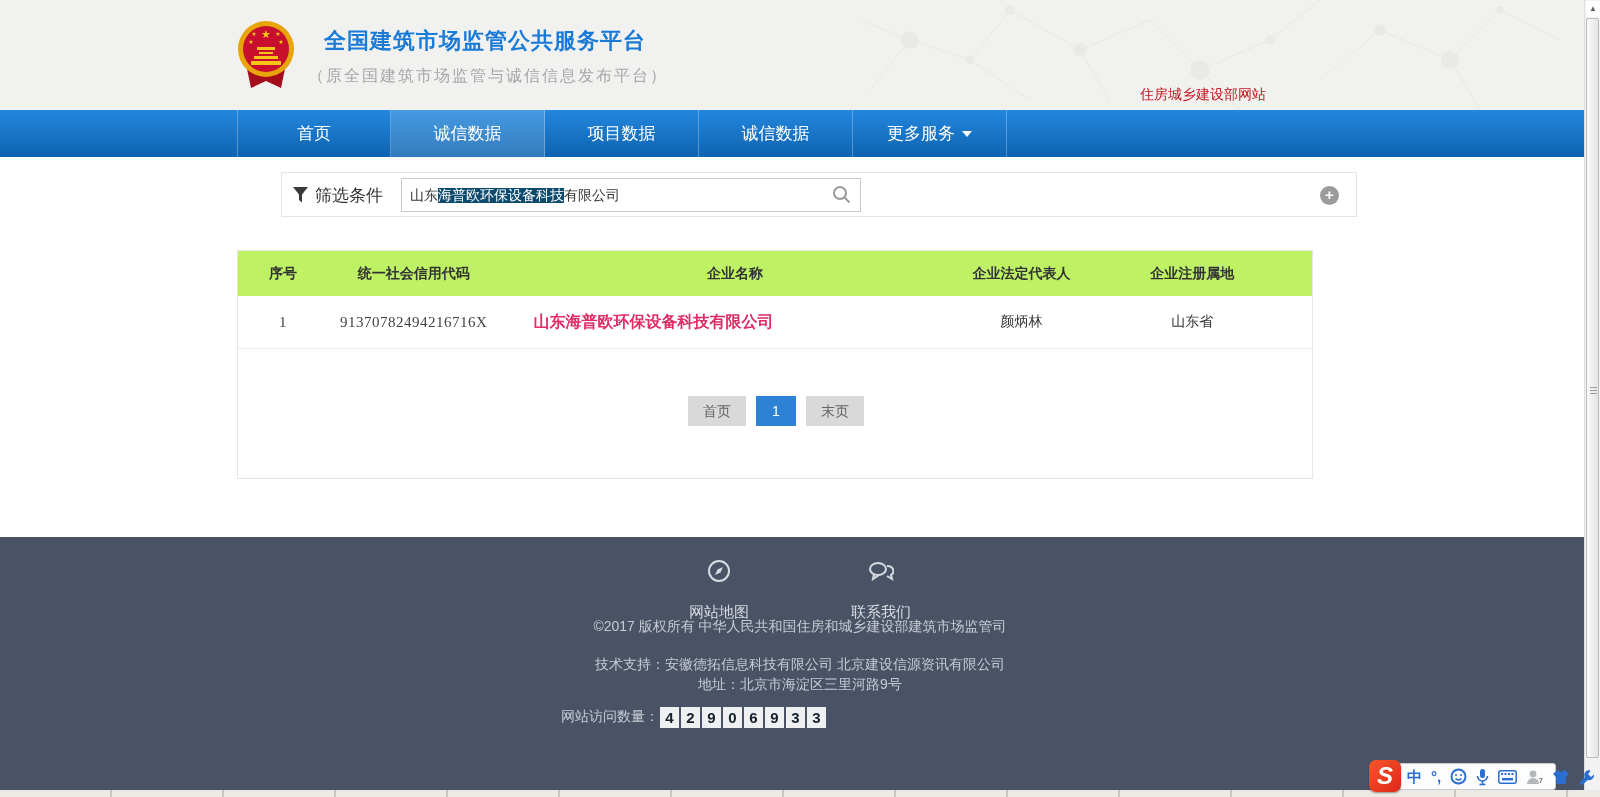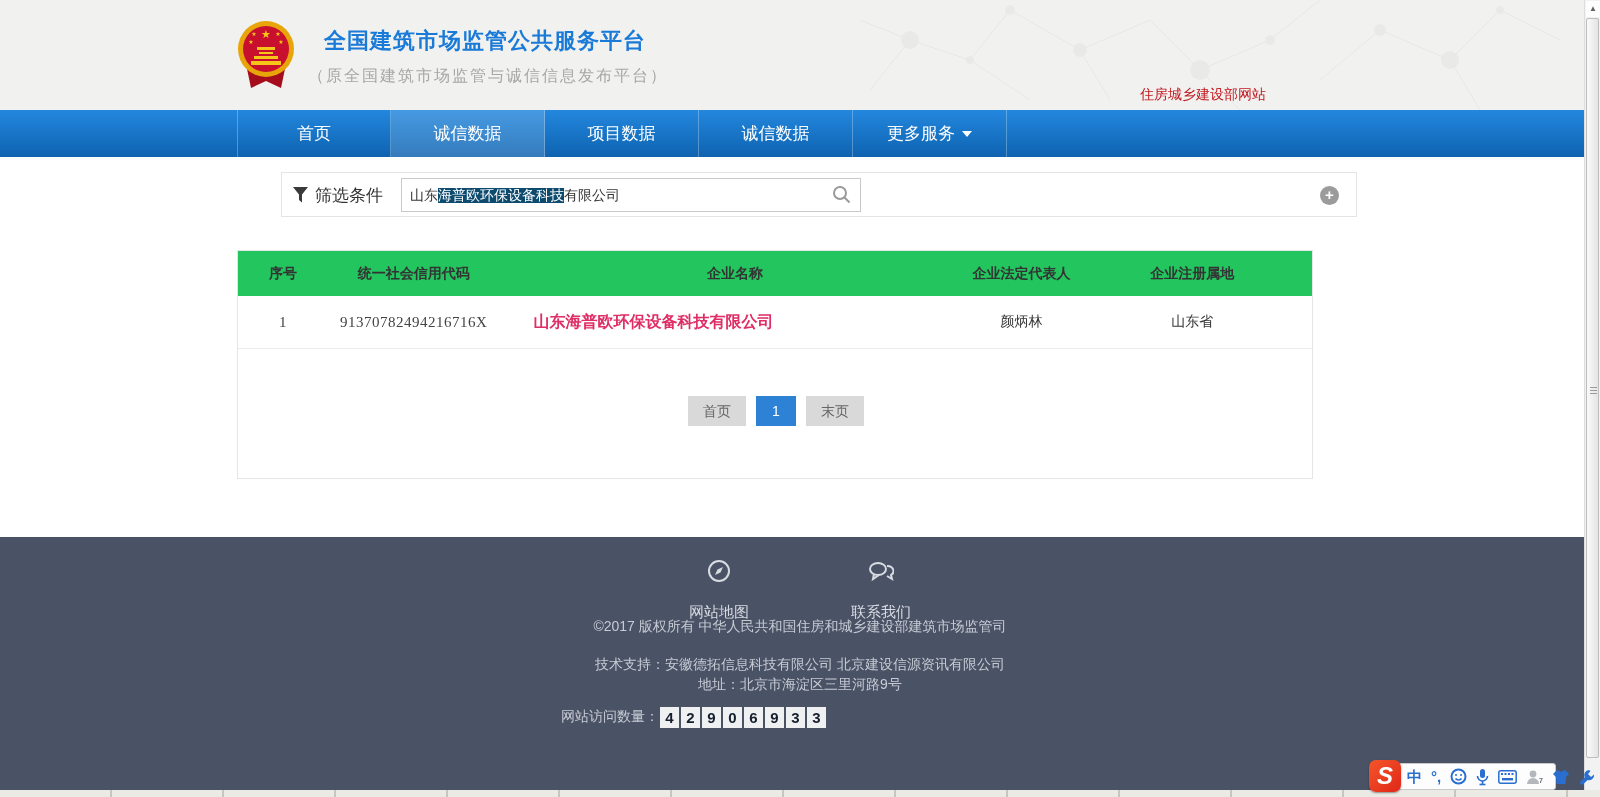--- a/index.html
+++ b/index.html
@@ -34,21 +34,21 @@
                 border:1px solid #c9c9c9; font-size:14px; color:#333; line-height:32px; padding:0 30px 0 8px;
                 cursor:text; white-space:nowrap; overflow:hidden; }
   .sel { background:#0c4a6e; color:#fff;font-family:Liberation Serif, serif; }
   .search-icon { position:absolute; left:550px; top:12px; cursor:pointer; }
   .add-filter-btn { position:absolute; right:17px; top:13px; width:19px; height:19px; border-radius:50%;
                     background:#9b9b9b; color:#fff; font-size:15px; font-weight:bold; line-height:18px;
                     text-align:center; cursor:pointer; }
   
   .table-card { position:absolute; left:237px; top:250px; width:1076px; height:229px; background:#fff;
                 border:1px solid #e6e6e6; }
-  .thead { display:flex; height:45px; background:#22c55e; align-items:center; }
+  .thead { display:flex; height:45px; background:#bef264; align-items:center; }
   .th { font-size:14px; font-weight:bold; color:#333; text-align:center; }
   .trow { display:flex; height:53px; align-items:center; border-bottom:1px solid #ebebeb; background:#fff; }
   .td { font-size:14px; color:#333; text-align:center; }
   .c1 { width:90px; } .c2 { width:172px; } .c3 { width:472px; } .c4 { width:102px; } .c5 { width:240px; }
   .serif-cell { font-family:"Liberation Serif", serif; font-size:15px; color:#444; letter-spacing:.5px; }
   .company-link { text-align:left; padding-left:34px; font-size:16px; font-weight:bold; color:#df2d66; cursor:pointer; }
   
   .pagination { position:absolute; left:0; top:145px; width:1076px; display:flex; justify-content:center; gap:10px; }
   .page-btn { min-width:58px; height:30px; padding:0 12px; background:#d9d9d9; color:#666; font-size:14px;
               line-height:30px; text-align:center; cursor:pointer; }

